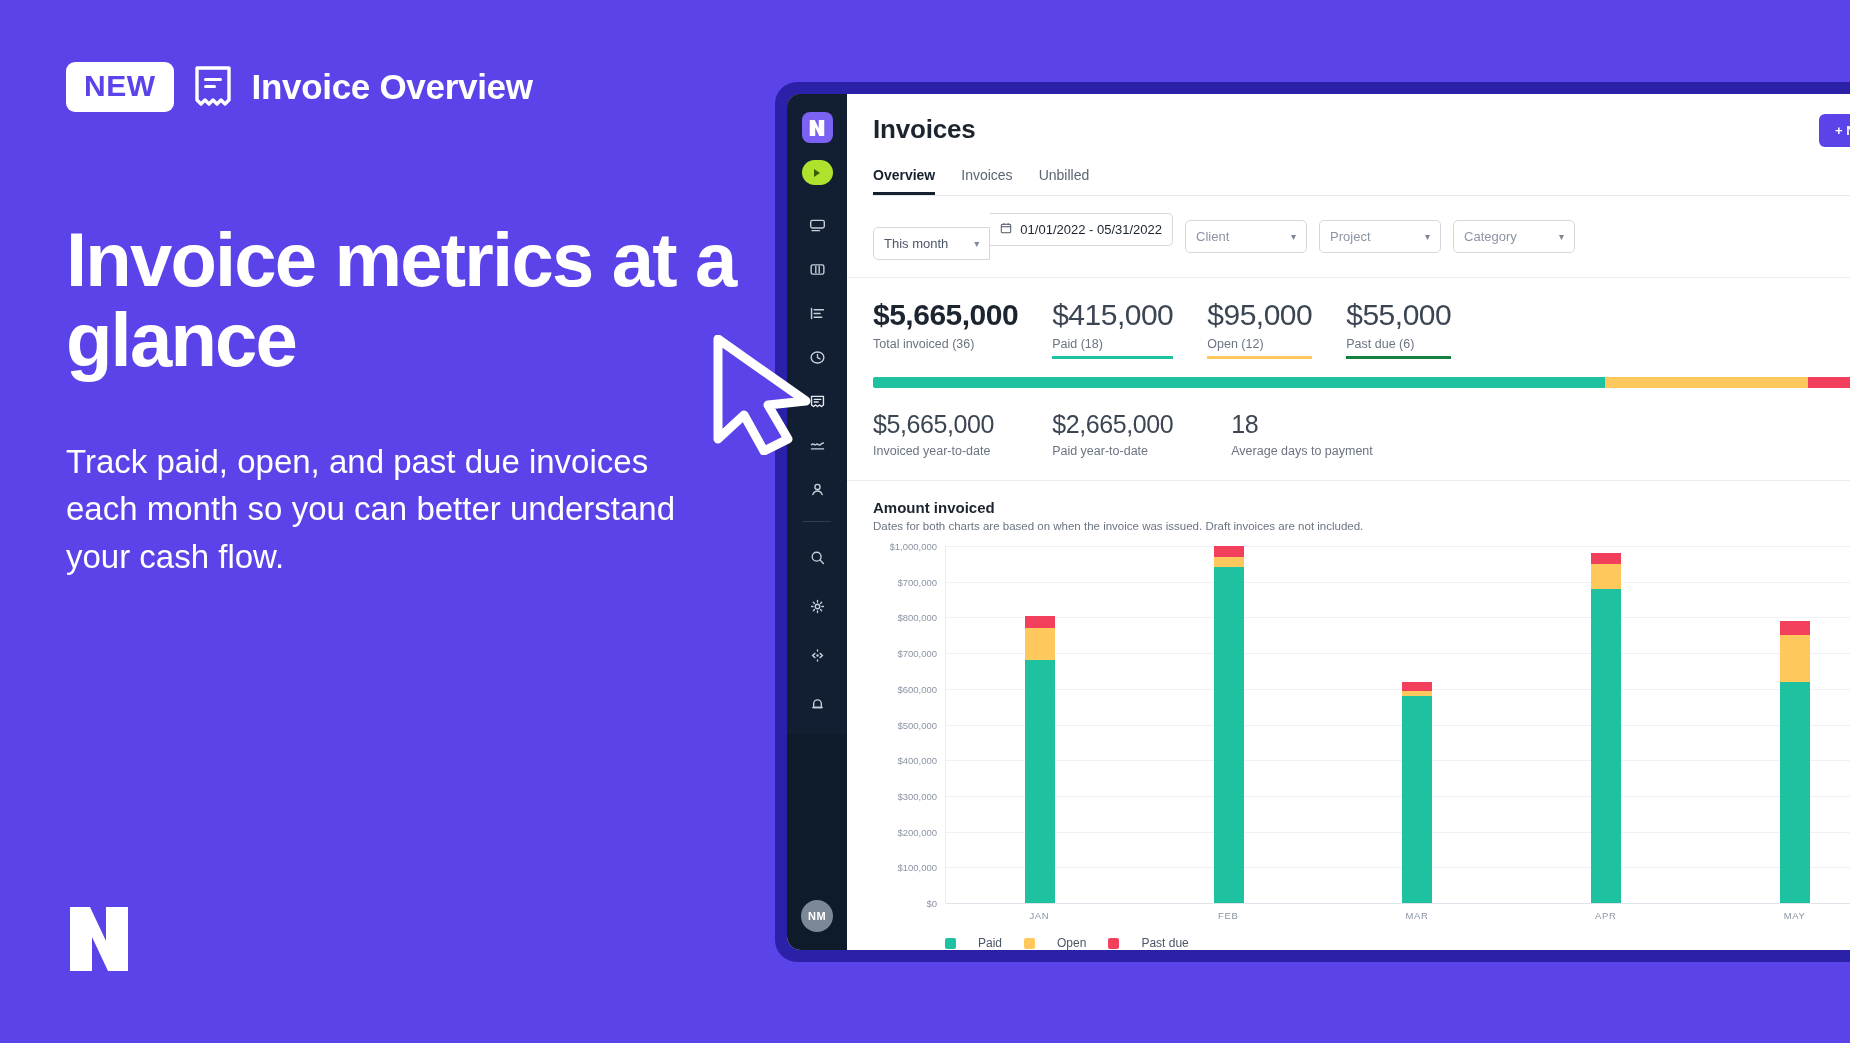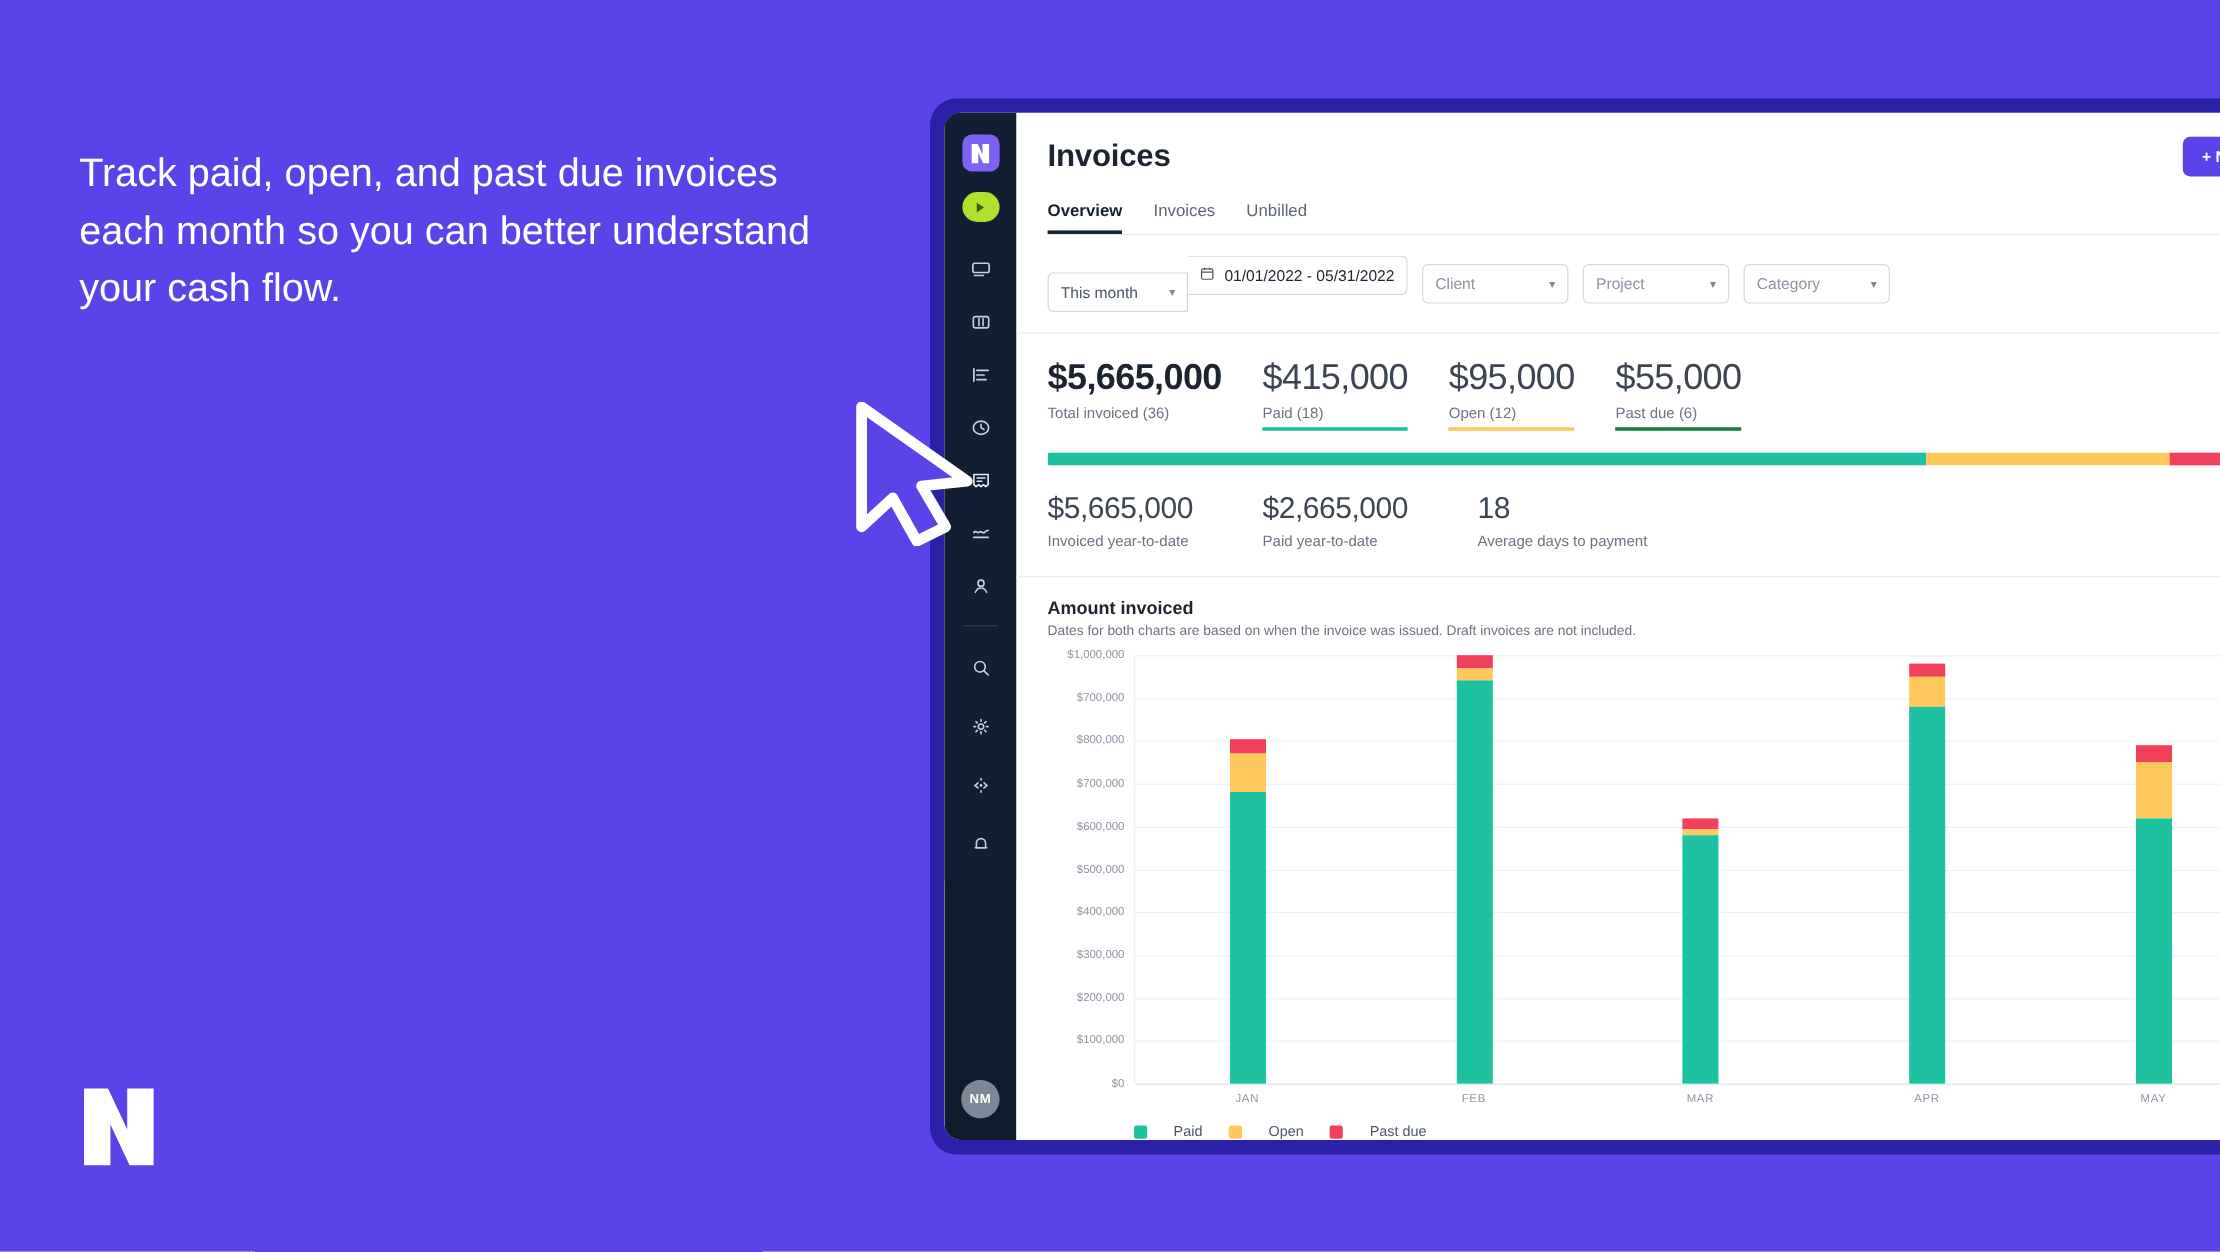--- a/index.html
+++ b/index.html
@@ -146,21 +146,33 @@
   .legend div { display: flex; align-items: center; gap: 22px; font-size: 12px; color: #4b5666; }
   .swatch { width: 11px; height: 11px; border-radius: 2px; }
 
   
   .cursor { position: absolute; left: 710px; top: 335px; width: 108px; height: 120px; pointer-events: none; z-index: 50; }
 </style>
 </head>
 <body>
 
 <div class="promo">
-
+  <div class="badge-row">
+    <div class="new-pill">NEW</div>
+    <span>
+      <svg class="doc-icon" viewBox="0 0 42 44" fill="none">
+        <path d="M5 3h32v32l-4 4-4-4-4 4-4-4-4 4-4-4-4 4-4-4z" stroke="#fff" stroke-width="3.4" stroke-linejoin="round"></path>
+        <rect x="12" y="13" width="18" height="3" rx="1.5" fill="#fff"></rect>
+        <rect x="12" y="20" width="12" height="3" rx="1.5" fill="#fff"></rect>
+      </svg>
+    </span>
+    <div class="badge-title">Invoice Overview</div>
+  </div>
+
+  <h1 class="headline">Invoice metrics at a glance</h1>
   <p class="subcopy">Track paid, open, and past due invoices each month so you can better understand your cash flow.</p>
 
   <span class="brand-logo">
     <svg viewBox="0 0 66 72" fill="none">
       <path d="M4 68V4h20l16 34V4h22v64H42L26 34v34z" fill="#fff"></path>
     </svg>
   </span>
 </div>
 
 <div class="app-shell">

